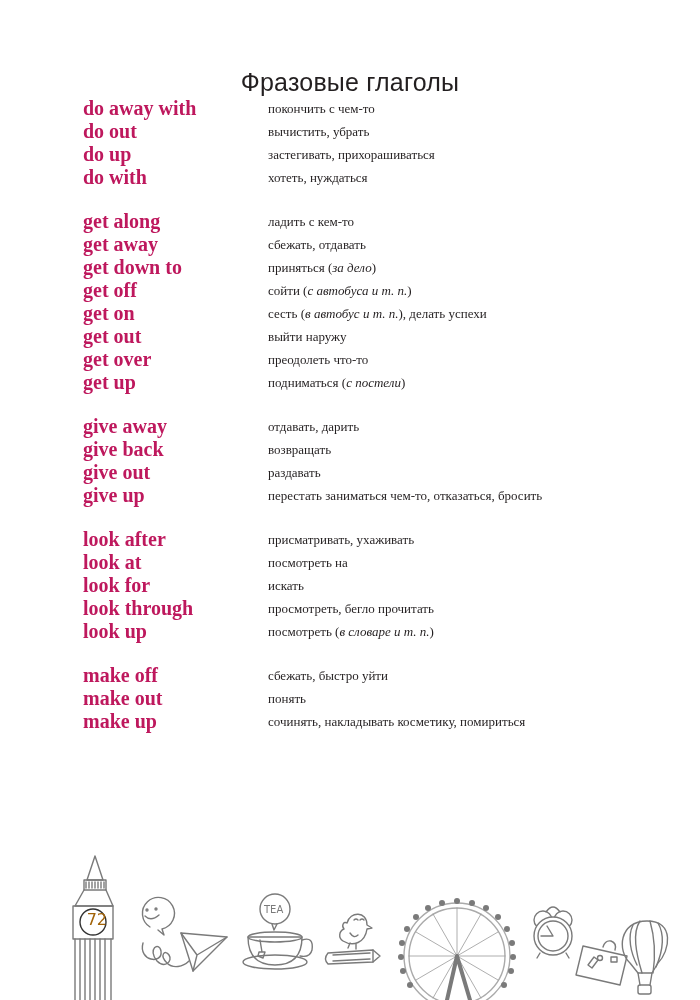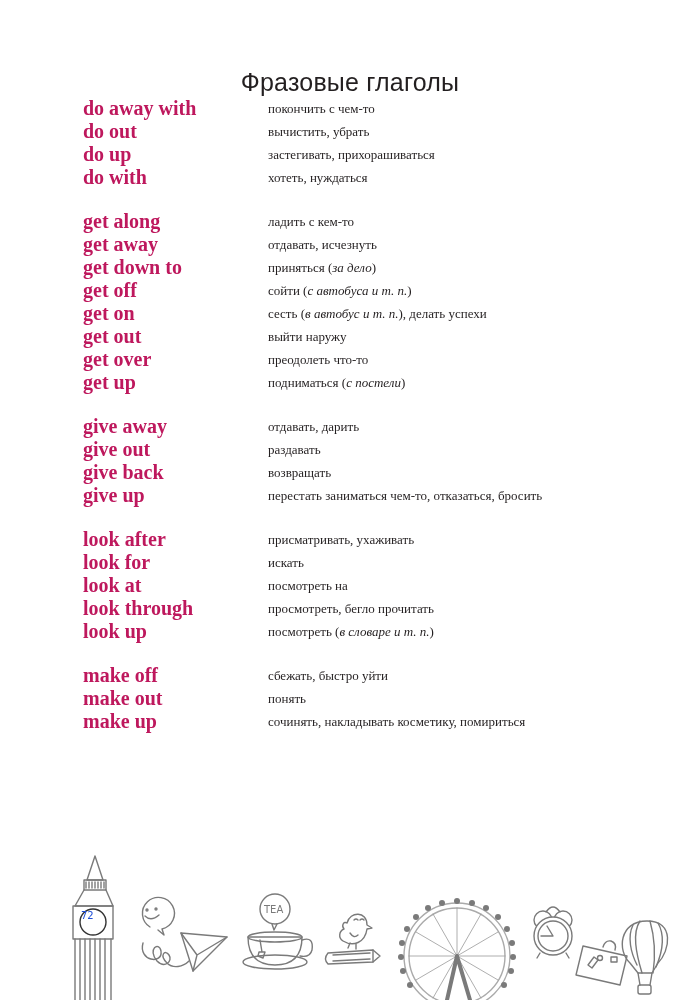--- a/index.html
+++ b/index.html
@@ -18,22 +18,22 @@
       line-height: 23px; color: #be185d;
     }
     .def {
       flex: 1;
       font-family: "Liberation Serif", serif; font-size: 13px;
       line-height: 23px; color: #231f20;
     }
     .def i { font-style: italic; text-align: right; }
     .illus { position: absolute; left: 0; top: 840px; width: 700px; height: 160px; }
     .pagenum {
-      position: absolute; left: 81px; top: 910px; width: 26px; text-align: left;
-      font-family: "DejaVu Sans", sans-serif; font-size: 10px; color: #1d4ed8;
+      position: absolute; left: 81px; top: 910px; width: 26px; text-align: right;
+      font-family: "DejaVu Sans", sans-serif; font-size: 16px; color: #a16207;
     }
   </style>
 </head>
 <body>
 
 <div class="title">Фразовые глаголы</div>
 
 <div class="list" id="list">
     <div class="group">
       <div class="row">
@@ -53,21 +53,21 @@
         <div class="def"><span>хотеть, нуждаться</span></div>
       </div>
     </div>
     <div class="group">
       <div class="row">
         <div class="term">get along</div>
         <div class="def"><span>ладить с кем-то</span></div>
       </div>
       <div class="row">
         <div class="term">get away</div>
-        <div class="def"><span>отдавать, исчезнуть</span></div>
+        <div class="def"><span>сбежать, отдавать</span></div>
       </div>
       <div class="row">
         <div class="term">get down to</div>
         <div class="def"><span>приняться (</span><i>за дело</i><span>)</span></div>
       </div>
       <div class="row">
         <div class="term">get off</div>
         <div class="def"><span>сойти (</span><i>с автобуса и т. п.</i><span>)</span></div>
       </div>
       <div class="row">
@@ -86,44 +86,44 @@
         <div class="term">get up</div>
         <div class="def"><span>подниматься (</span><i>с постели</i><span>)</span></div>
       </div>
     </div>
     <div class="group">
       <div class="row">
         <div class="term">give away</div>
         <div class="def"><span>отдавать, дарить</span></div>
       </div>
       <div class="row">
+        <div class="term">give back</div>
+        <div class="def"><span>возвращать</span></div>
+      </div>
+      <div class="row">
         <div class="term">give out</div>
         <div class="def"><span>раздавать</span></div>
       </div>
       <div class="row">
-        <div class="term">give back</div>
-        <div class="def"><span>возвращать</span></div>
-      </div>
-      <div class="row">
         <div class="term">give up</div>
         <div class="def"><span>перестать заниматься чем-то, отказаться, бросить</span></div>
       </div>
     </div>
     <div class="group">
       <div class="row">
         <div class="term">look after</div>
         <div class="def"><span>присматривать, ухаживать</span></div>
       </div>
       <div class="row">
+        <div class="term">look at</div>
+        <div class="def"><span>посмотреть на</span></div>
+      </div>
+      <div class="row">
         <div class="term">look for</div>
         <div class="def"><span>искать</span></div>
-      </div>
-      <div class="row">
-        <div class="term">look at</div>
-        <div class="def"><span>посмотреть на</span></div>
       </div>
       <div class="row">
         <div class="term">look through</div>
         <div class="def"><span>просмотреть, бегло прочитать</span></div>
       </div>
       <div class="row">
         <div class="term">look up</div>
         <div class="def"><span>посмотреть (</span><i>в словаре и т. п.</i><span>)</span></div>
       </div>
     </div>

